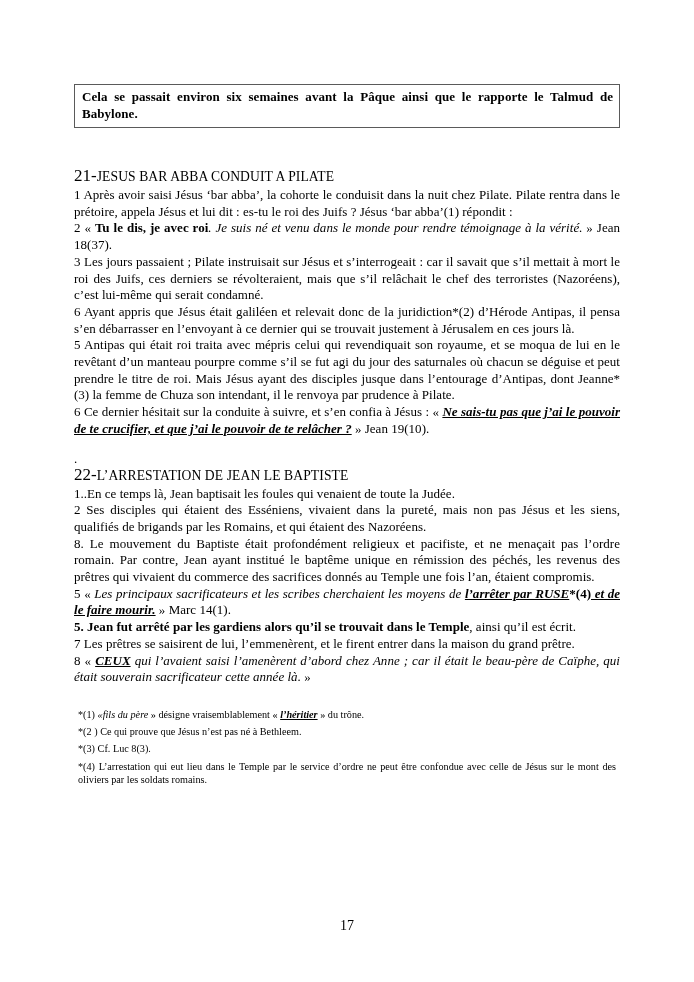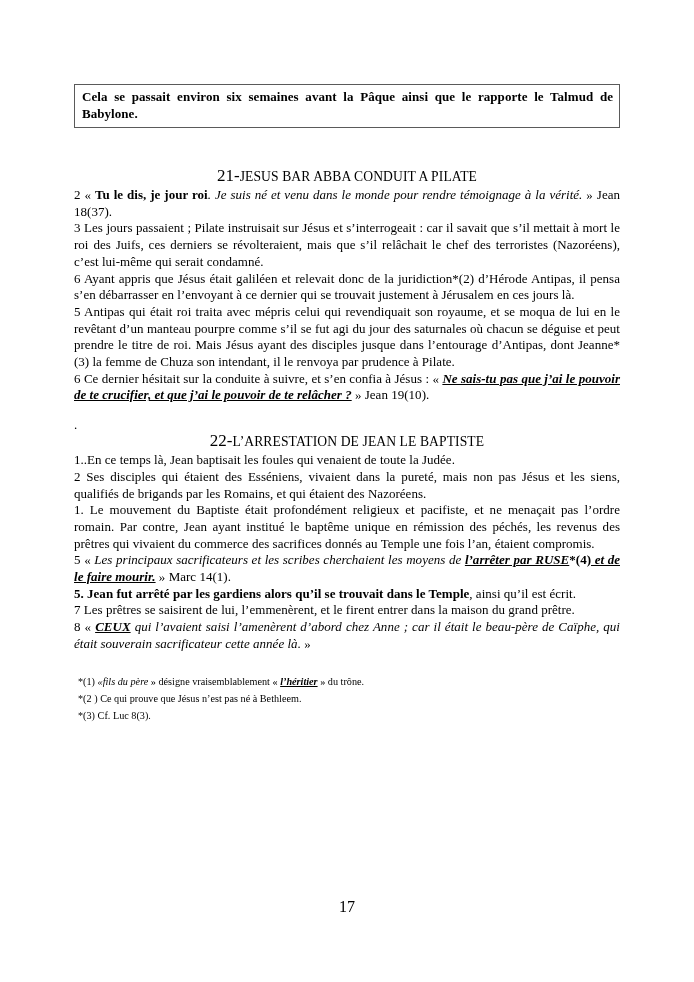--- a/index.html
+++ b/index.html
@@ -44,21 +44,20 @@
     letter-spacing: 0.05px;
   }
 
   .gap-after-box { height: 38px; }
 
   
   .sec-head {
     margin: 0 0 1px 0;
     white-space: nowrap;
     line-height: 19px;
-    text-align: center;
   }
   .sec-num {
     font-size: 17px;
     letter-spacing: 0px;
   }
   .sec-title {
     font-size: 13.6px;
     letter-spacing: 0.1px;
   }
 
@@ -91,45 +90,46 @@
     letter-spacing: 0.01px;
   }
   .footnotes p {
     margin: 4px;
     text-align: justify;
     text-align-last: left;
   }
 
   .page-number {
     position: absolute;
-    top: 898px;
+    top: 918px;
     left: 0;
     width: 694px;
     text-align: center;
-    font-size: 16px;
+    font-size: 14px;
   }
 </style>
 </head>
 <body>
 
 <div class="page">
   <div class="content">
 
     <div class="headerbox">
       <div class="htext">Cela se passait environ six semaines avant la Pâque ainsi que le rapporte le Talmud de Babylone.</div>
     </div>
 
     <div class="gap-after-box"></div>
 
     <div class="sec-head">
       <span class="sec-num">21-</span><span class="sec-title">JESUS BAR ABBA CONDUIT A PILATE</span>
     </div>
 
+    <p class="para">1  Après avoir saisi Jésus ‘bar abba’, la cohorte le conduisit dans la nuit chez Pilate. Pilate rentra dans le prétoire, appela Jésus et lui dit : es-tu le roi des Juifs ? Jésus ‘bar abba’(1) répondit :</p>
 
-    <p class="para"><span>2  « </span><b>Tu le dis, je jour roi</b><i>. Je suis né et venu dans le monde pour rendre témoignage à la vérité.</i><span> » Jean 18(37).</span></p>
+    <p class="para"><span>2  « </span><b>Tu le dis, je avec roi</b><i>. Je suis né et venu dans le monde pour rendre témoignage à la vérité.</i><span> » Jean 18(37).</span></p>
 
     <p class="para">3   Les jours passaient ; Pilate instruisait sur Jésus et s’interrogeait : car il savait que s’il mettait à mort le roi des Juifs, ces derniers se révolteraient, mais que s’il relâchait le chef des terroristes (Nazoréens), c’est lui-même qui serait condamné.</p>
 
     <p class="para">6   Ayant appris que Jésus était galiléen et relevait donc de la juridiction*(2) d’Hérode Antipas, il pensa s’en débarrasser en l’envoyant à ce dernier qui se trouvait justement à Jérusalem en ces jours là.</p>
 
     <p class="para">5  Antipas qui était roi traita avec mépris celui qui revendiquait son royaume, et se moqua de lui en le revêtant d’un manteau pourpre comme s’il se fut agi du jour des saturnales où chacun se déguise et peut prendre le titre de roi. Mais Jésus ayant des disciples jusque dans l’entourage d’Antipas, dont Jeanne*(3) la femme de Chuza son intendant, il le renvoya par prudence à Pilate.</p>
 
     <p class="para"><span>6  Ce dernier hésitait sur la conduite à suivre, et s’en confia à Jésus : « </span><span class="bi">Ne sais-tu pas que j’ai le pouvoir de te crucifier, et que j’ai le pouvoir de te relâcher ?</span><span> » Jean 19(10).</span></p>
 
     <div class="spacer-sections"></div>
@@ -137,36 +137,37 @@
     <p class="lone-dot">.</p>
 
     <div class="sec-head">
       <span class="sec-num">22-</span><span class="sec-title">L’ARRESTATION DE JEAN LE BAPTISTE</span>
     </div>
 
     <p class="para">1..En ce temps là, Jean baptisait les foules qui venaient de toute la Judée.</p>
 
     <p class="para">2 Ses disciples qui étaient des Esséniens, vivaient dans la pureté, mais non pas Jésus et les siens, qualifiés de brigands par les Romains, et qui étaient des Nazoréens.</p>
 
-    <p class="para">1. Le mouvement du Baptiste était profondément religieux et pacifiste, et ne menaçait pas l’ordre romain. Par contre, Jean ayant institué le baptême unique en rémission des péchés, les revenus des prêtres qui vivaient du commerce des sacrifices donnés au Temple une fois l’an, étaient compromis.</p>
+    <p class="para">8. Le mouvement du Baptiste était profondément religieux et pacifiste, et ne menaçait pas l’ordre romain. Par contre, Jean ayant institué le baptême unique en rémission des péchés, les revenus des prêtres qui vivaient du commerce des sacrifices donnés au Temple une fois l’an, étaient compromis.</p>
 
 
     <p class="para"><span>5  « </span><i>Les principaux sacrificateurs et les scribes cherchaient les moyens de </i><span class="bi">l’arrêter par RUSE</span><b>*(4)</b><span class="bi"> et de le faire mourir.</span><span> » Marc 14(1).</span></p>
 
     <p class="para"><b>5. Jean fut arrêté par les gardiens alors qu’il se trouvait dans le Temple</b><span>, ainsi qu’il est écrit.</span></p>
 
     <p class="para">7 Les prêtres se saisirent de lui, l’emmenèrent, et le firent entrer dans la maison du grand prêtre.</p>
 
     <p class="para"><span>8 « </span><span class="bi">CEUX</span><i> qui l’avaient saisi l’amenèrent d’abord chez Anne ; car il était le beau-père de Caïphe, qui était souverain sacrificateur cette année là.</i><span> »</span></p>
 
     <div class="footnotes">
       <p><span>*(1) </span><i>«fils du père</i><span> » désigne vraisemblablement « </span><span class="bi">l’héritier</span><span> » du trône.</span></p>
 
       <p><span>*(2 ) </span><span>Ce qui prouve que Jésus n’est pas né à Bethleem.</span></p>
 
       <p><span>*(3) </span><span>Cf. Luc 8(3).</span></p>
 
+      <p><span>*(4) </span><span>L’arrestation qui eut lieu dans le Temple par le service d’ordre ne peut être confondue avec celle de Jésus sur le mont des oliviers par les soldats romains.</span></p>
     </div>
 
   </div>
 
   <div class="page-number">17</div>
 </div>
 
 </body></html>

